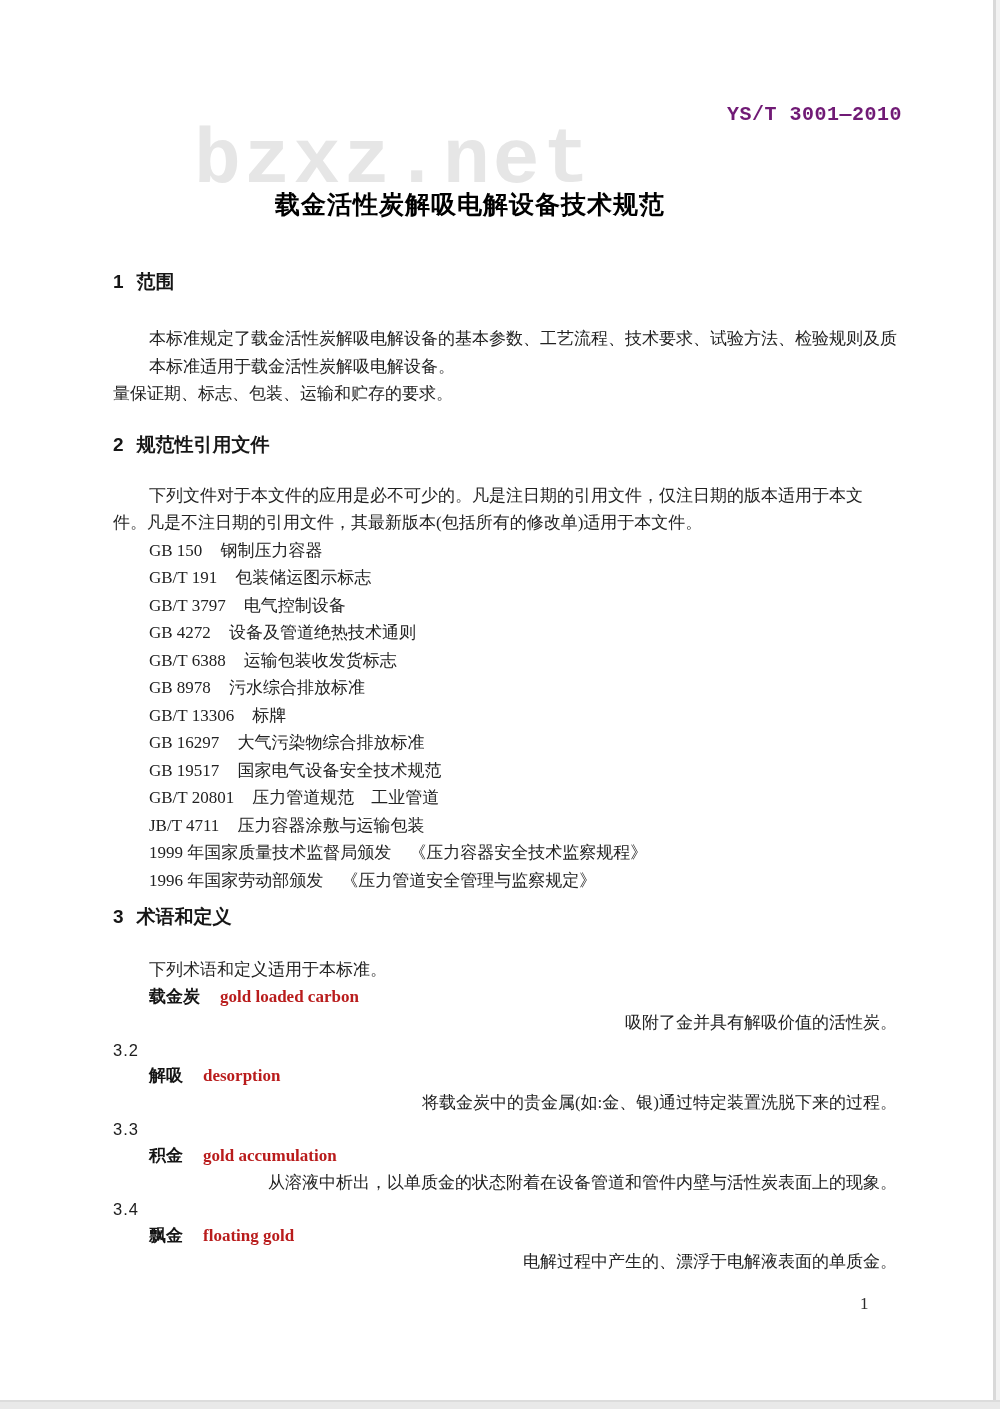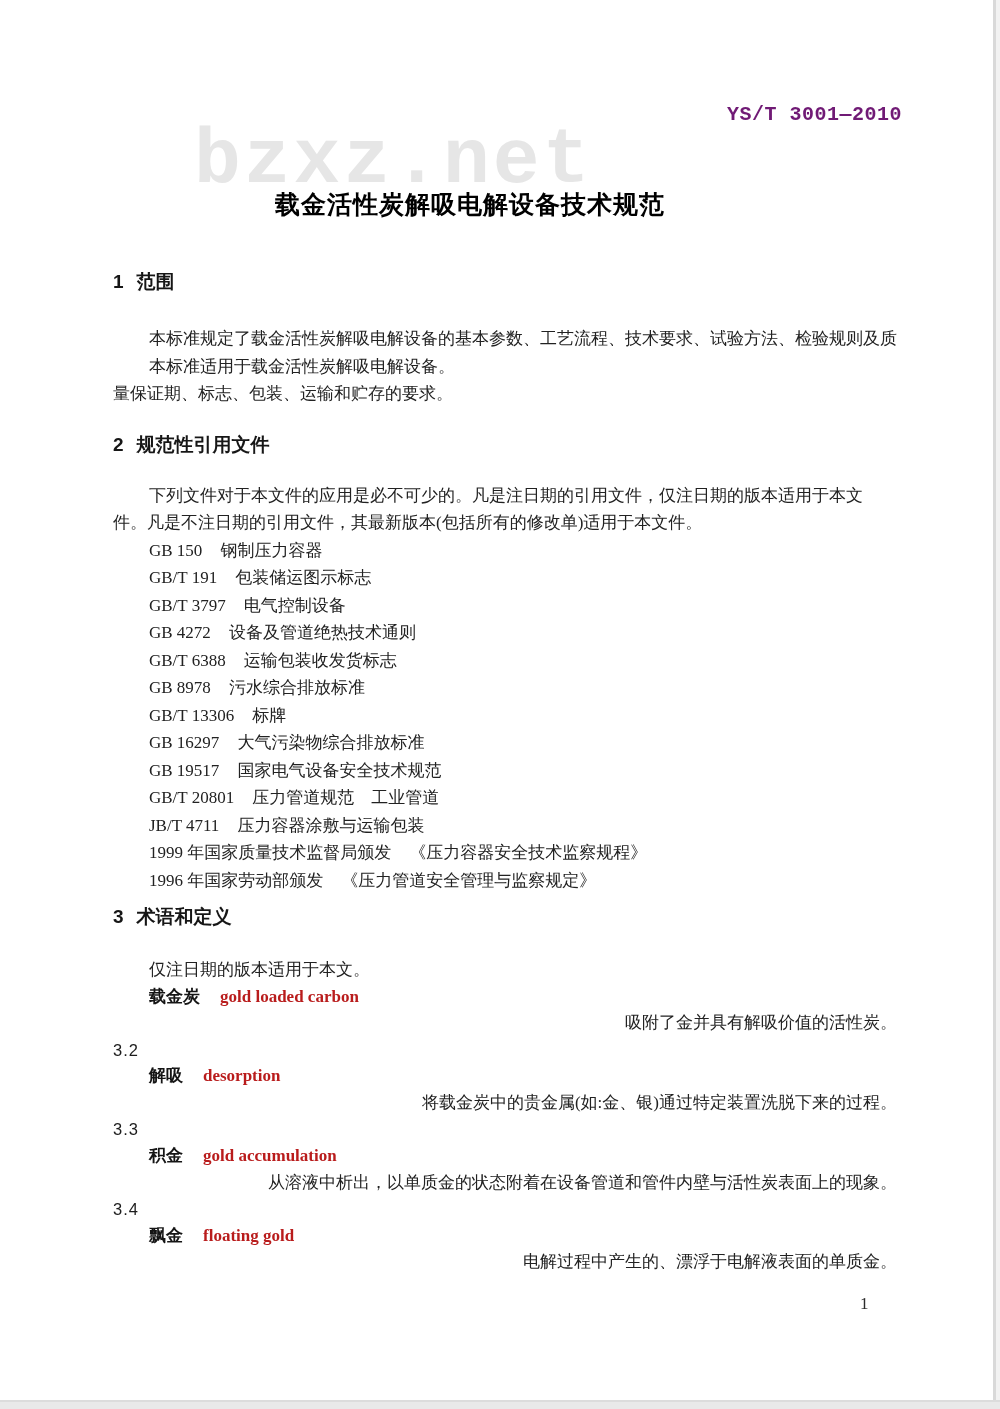--- a/index.html
+++ b/index.html
@@ -115,21 +115,21 @@
       <div class="ref-row"><span class="ref-code">GB 19517</span><span class="ref-title">国家电气设备安全技术规范</span></div>
       <div class="ref-row"><span class="ref-code">GB/T 20801</span><span class="ref-title">压力管道规范　工业管道</span></div>
       <div class="ref-row"><span class="ref-code">JB/T 4711</span><span class="ref-title">压力容器涂敷与运输包装</span></div>
       <div class="ref-row"><span class="ref-code">1999 年国家质量技术监督局颁发</span><span class="ref-title">《压力容器安全技术监察规程》</span></div>
       <div class="ref-row"><span class="ref-code">1996 年国家劳动部颁发</span><span class="ref-title">《压力管道安全管理与监察规定》</span></div>
     </div>
 
     <div class="sec-heading h-sec3">
       <span class="sec-num">3</span><span>术语和定义</span>
     </div>
-    <div class="line indent mt-after-h3">仅注日期的版本适用于本文。</div>
+    <div class="line indent mt-after-h3">下列术语和定义适用于本标准。</div>
 
     <div class="terms">
       <div class="t-line term-name"><span class="term-zh">载金炭</span><span class="term-en">gold loaded carbon</span></div>
       <div class="t-line term-def">吸附了金并具有解吸价值的活性炭。</div>
 
       <div class="t-line term-num">3.2</div>
       <div class="t-line term-name"><span class="term-zh">解吸</span><span class="term-en">desorption</span></div>
       <div class="t-line term-def">将载金炭中的贵金属(如:金、银)通过特定装置洗脱下来的过程。</div>
 
       <div class="t-line term-num">3.3</div>

